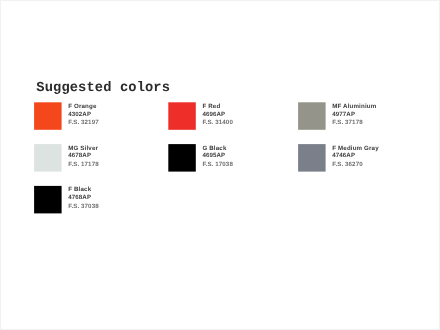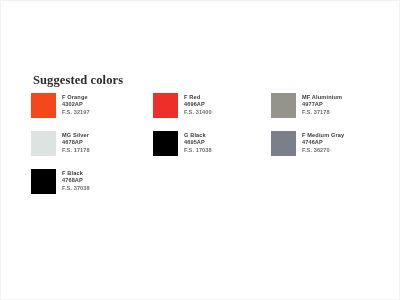--- a/index.html
+++ b/index.html
@@ -28,21 +28,21 @@
   }
 
   #panel {
     position: absolute;
     left: 30px;
     top: 72px;
     width: 352px;
   }
 
   #panel-title {
-    font-family: Liberation Serif, serif;
+    font-family: Liberation Mono, monospace;
     font-size: 12.5px;
     font-weight: bold;
     color: #2b2b2b;
     letter-spacing: 0.1px;
     line-height: 14px;
     margin: 0 0 6px 2px;
     white-space: nowrap;
   }
 
   .color-grid {

